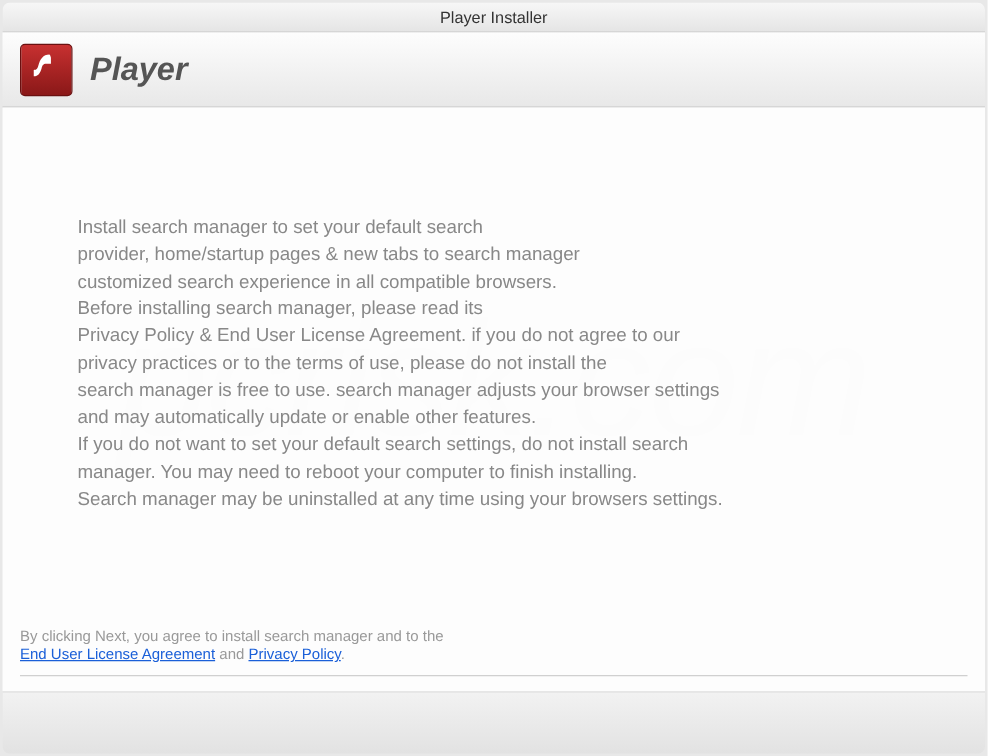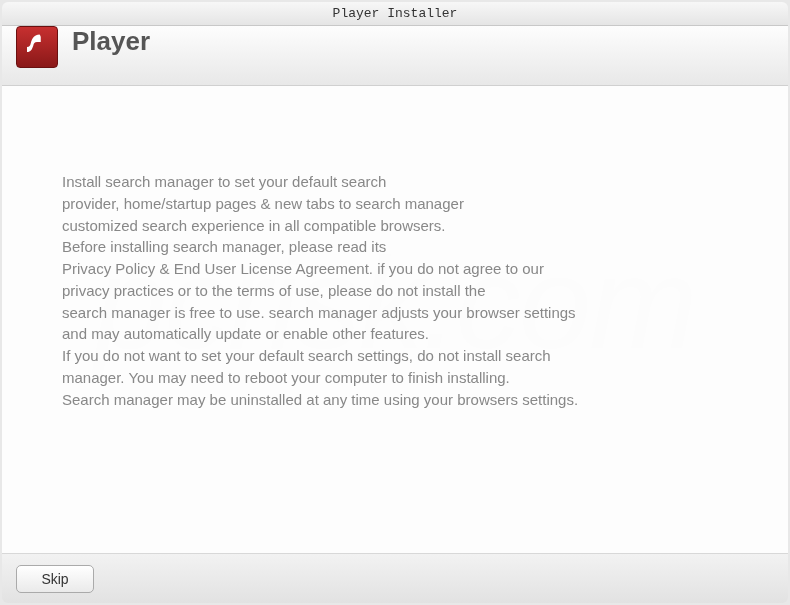--- a/index.html
+++ b/index.html
@@ -40,28 +40,29 @@
     .titlebar {
       height: 24px;
       background: linear-gradient(to bottom, #f7f7f7, #e5e5e5);
       border-bottom: 1px solid #c8c8c8;
       border-radius: 6px 6px 0 0;
       display: flex;
       align-items: center;
       justify-content: center;
       font-size: 13px;
       color: #333;
-      font-family: Liberation Mono, monospace;
     }
     .header {
       height: 60px;
       background: linear-gradient(to bottom, #fdfdfd, #e8e8e8);
       border-bottom: 1px solid #d0d0d0;
       display: flex;
+      align-items: center;
       padding: 0 14px;
+      font-style: italic;
     }
     .flash-icon {
       width: 42px;
       height: 42px;
       background: linear-gradient(to bottom, #c73030, #8a1818);
       border-radius: 4px;
       border: 1px solid #6a1010;
       position: relative;
       margin-right: 14px;
       display: flex;
@@ -155,18 +156,21 @@
 customized search experience in all compatible browsers.
 Before installing search manager, please read its
 Privacy Policy &amp; End User License Agreement. if you do not agree to our
 privacy practices or to the terms of use, please do not install the
 search manager is free to use. search manager adjusts your browser settings
 and may automatically update or enable other features.
 If you do not want to set your default search settings, do not install search
 manager. You may need to reboot your computer to finish installing.
 Search manager may be uninstalled at any time using your browsers settings.</div>
 
+    <div class="footer-note">
+      <span>By clicking Next, you agree to install search manager and to the</span><br>
+      <a>End User License Agreement</a><span> and </span><a>Privacy Policy</a><span>.</span>
+    </div>
   </div>
 
   <div class="button-bar">
-    <button class="btn">Skip</button>
   </div>
 </div>
 
 </body></html>

